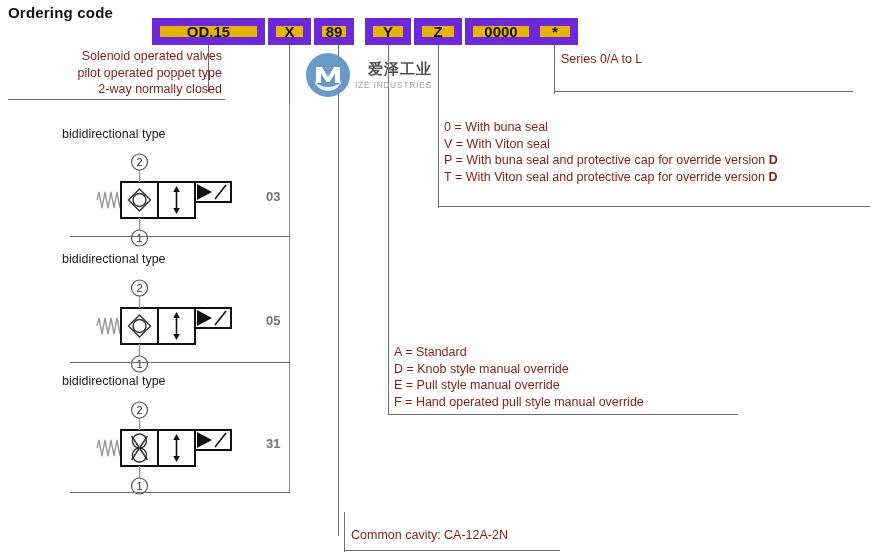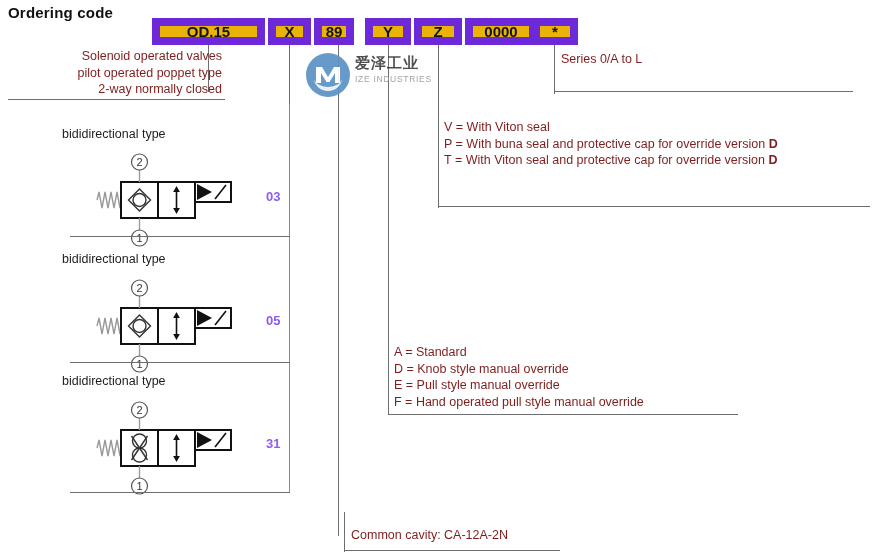--- a/index.html
+++ b/index.html
@@ -20,29 +20,29 @@
   .hline{position:absolute;height:1px;background:#6e6e6e;}
   .vline-d{position:absolute;width:1px;background:#8a8a8a;}
 
   
   .txtblk{position:absolute;font-size:12.5px;line-height:16.5px;color:#7f1d1d;white-space:nowrap;}
   .txtblk.right{text-align:right;}
   .txtblk b{font-weight:bold;}
 
   
   .bidi{position:absolute;font-size:12.5px;color:#1d1d1d;width:220px;}
-  .sizelbl{position:absolute;font-size:13px;font-weight:bold;color:#8b5cf6;}
+  .sizelbl{position:absolute;font-size:13px;font-weight:bold;color:#737373;}
 
   
   .sym{position:absolute;width:140px;height:70px;}
   .sym svg{display:block;}
 
   
   #wm{position:absolute;left:305px;top:52px;width:140px;height:46px;opacity:.92;}
-  #wm .wmtxt{position:absolute;left:50px;top:2px;}
+  #wm .wmtxt{position:absolute;left:50px;top:8px;text-align:right;}
   #wm .cn{font-size:15px;font-weight:bold;color:#3f3f3f;letter-spacing:1px;
           font-family:"DejaVu Sans",sans-serif;}
   #wm .en{font-size:8.5px;color:#9a9a9a;letter-spacing:.7px;margin-top:1px;}
 </style>
 </head>
 <body>
 
 <div class="abs" id="title">Ordering code</div>
 
 <div id="codeboxes">
@@ -70,20 +70,21 @@
 <div class="hline" style="left:8px;top:99px;width:217px;"></div>
 
 <div class="vline" style="left:554px;top:50px;height:44px;"></div>
 <div class="txtblk" style="left:561px;top:51px;">
   <div>Series 0/A to L</div>
 </div>
 <div class="hline" style="left:554px;top:91px;width:299px;"></div>
 
 <div class="vline" style="left:438px;top:118px;height:89px;"></div>
 <div class="txtblk" id="sealblk" style="left:444px;top:119px;">
+    <div><span>0</span><span> = With buna seal</span></div>
     <div><span>V</span><span> = With Viton seal</span></div>
     <div><span>P</span><span> = With buna seal and protective cap for override version </span><b>D</b></div>
     <div><span>T</span><span> = With Viton seal and protective cap for override version </span><b>D</b></div>
   </div>
 <div class="hline" style="left:438px;top:206px;width:432px;"></div>
 
 <div class="vline" style="left:388px;top:343px;height:72px;"></div>
 <div class="txtblk" id="ovrblk" style="left:394px;top:344px;">
     <div><span>A</span><span> = Standard</span></div>
     <div><span>D</span><span> = Knob style manual override</span></div>

